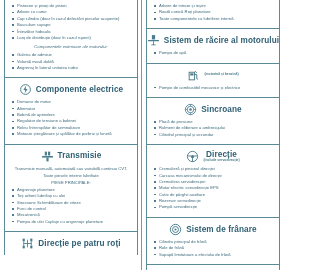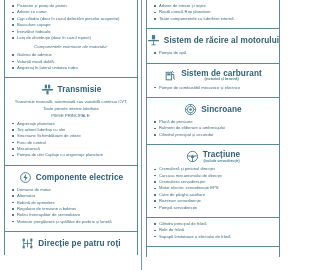--- a/index.html
+++ b/index.html
@@ -138,20 +138,43 @@
         <li>Galeria de admisie</li>
         <li>Volantă masă dublă</li>
         <li>Angrenaj în lateral unitatea turbo</li>
       </ul>
       <div class="pad-s"></div>
     </div>
 
     <div class="section bot-rule">
       <div class="sec-head">
         <span class="ico">
+          <svg viewBox="0 0 24 24" width="13" height="13" fill="none" stroke="#4b7d8d" stroke-width="1.8">
+            <circle cx="12" cy="12" r="9"></circle>
+            <path d="M13 5 L8 13 L11.5 13 L10.5 19 L16 11 L12.5 11 Z" fill="#4b7d8d" stroke="none"></path>
+          </svg>
+        </span>
+        <div class="titlewrap">
+          <div class="sec-title">Componente electrice</div>
+        </div>
+      </div>
+      <ul class="parts">
+        <li>Demaror de motor</li>
+        <li>Alternator</li>
+        <li>Bobină de aprindere</li>
+        <li>Regulator de tensiune a bobinei</li>
+        <li>Releu întrerupător de semnalizare</li>
+        <li>Motoare ștergătoare și spălător de parbriz și lunetă</li>
+      </ul>
+      <div class="pad-s"></div>
+    </div>
+
+    <div class="section bot-rule">
+      <div class="sec-head">
+        <span class="ico">
           <svg viewBox="0 0 24 24" width="13" height="13" fill="none" stroke="#4b7d8d" stroke-width="2">
             <rect x="7" y="3" width="4" height="7" fill="#4b7d8d" stroke="none"></rect>
             <rect x="13" y="3" width="4" height="7" fill="#4b7d8d" stroke="none"></rect>
             <rect x="2" y="11" width="20" height="3" fill="#4b7d8d" stroke="none"></rect>
             <rect x="10" y="14" width="4" height="7" fill="#4b7d8d" stroke="none"></rect>
           </svg>
         </span>
         <div class="titlewrap">
           <div class="sec-title">Transmisie</div>
         </div>
@@ -163,43 +186,20 @@
         <li>Angrenaje planetare</li>
         <li>Toți arborii lubrifiați cu ulei</li>
         <li>Sincroane Schimbătoare de viteze</li>
         <li>Furci de control</li>
         <li>Mecatronică</li>
         <li>Pompa de ulei Cuplaje cu angrenaje planetare</li>
       </ul>
       <div class="pad-s"></div>
     </div>
 
-    <div class="section bot-rule">
-      <div class="sec-head">
-        <span class="ico">
-          <svg viewBox="0 0 24 24" width="13" height="13" fill="none" stroke="#4b7d8d" stroke-width="1.8">
-            <circle cx="12" cy="12" r="9"></circle>
-            <path d="M13 5 L8 13 L11.5 13 L10.5 19 L16 11 L12.5 11 Z" fill="#4b7d8d" stroke="none"></path>
-          </svg>
-        </span>
-        <div class="titlewrap">
-          <div class="sec-title">Componente electrice</div>
-        </div>
-      </div>
-      <ul class="parts">
-        <li>Demaror de motor</li>
-        <li>Alternator</li>
-        <li>Bobină de aprindere</li>
-        <li>Regulator de tensiune a bobinei</li>
-        <li>Releu întrerupător de semnalizare</li>
-        <li>Motoare ștergătoare și spălător de parbriz și lunetă</li>
-      </ul>
-      <div class="pad-s"></div>
-    </div>
-
     <div class="section">
       <div class="sec-head">
         <span class="ico">
           <svg viewBox="0 0 24 24" width="13" height="13" fill="none" stroke="#4b7d8d" stroke-width="2">
             <rect x="3" y="3" width="4" height="5" fill="#4b7d8d" stroke="none"></rect>
             <rect x="17" y="3" width="4" height="5" fill="#4b7d8d" stroke="none"></rect>
             <rect x="3" y="16" width="4" height="5" fill="#4b7d8d" stroke="none"></rect>
             <rect x="17" y="16" width="4" height="5" fill="#4b7d8d" stroke="none"></rect>
             <path d="M5 8 L5 16 M19 8 L19 16 M5 12 L19 12 M12 5 L12 19" stroke="#4b7d8d" stroke-width="1.6"></path>
           </svg>
@@ -246,21 +246,20 @@
       <div class="sec-head">
         <span class="ico">
           <svg viewBox="0 0 24 24" width="13" height="13" fill="none" stroke="#4b7d8d" stroke-width="1.8">
             <rect x="4" y="6" width="10" height="14" stroke="#4b7d8d" fill="none"></rect>
             <rect x="6" y="8" width="6" height="4" fill="#4b7d8d" stroke="none"></rect>
             <path d="M14 10 L18 10 L18 17 Q18 19 20 19" stroke="#4b7d8d" fill="none"></path>
             <path d="M15 4 L18 7" stroke="#4b7d8d"></path>
           </svg>
         </span>
         <div class="titlewrap">
-          <div class="sec-title">Sistem de carburant</div>
           <div class="sec-sub">(motorină și benzină)</div>
         </div>
       </div>
       <ul class="parts">
         <li>Pompe de combustibil mecanice și electrice</li>
       </ul>
       <div class="pad-s"></div>
     </div>
 
     <div class="section bot-rule">
@@ -288,37 +287,49 @@
     <div class="section bot-rule">
       <div class="sec-head">
         <span class="ico">
           <svg viewBox="0 0 24 24" width="13" height="13" fill="none" stroke="#4b7d8d" stroke-width="1.7">
             <circle cx="12" cy="12" r="9.5"></circle>
             <circle cx="12" cy="12" r="3" fill="#4b7d8d" stroke="none"></circle>
             <path d="M12 15 L12 21.5 M3 11 L9.2 11 M14.8 11 L21 11" stroke="#4b7d8d" stroke-width="1.7"></path>
           </svg>
         </span>
         <div class="titlewrap">
-          <div class="sec-title">Tracțiune</div>
+          <div class="sec-title">Direcție</div>
           <div class="sec-sub">(include servodirecție)</div>
         </div>
       </div>
       <ul class="parts">
         <li>Cremalieră și pinionul direcției</li>
         <li>Carcasa mecanismului de direcție</li>
         <li>Cremaliera servodirecției</li>
         <li>Motor electric servodirecție EPS</li>
         <li>Cutie de pârghii auxiliare</li>
         <li>Rezervor servodirecție</li>
         <li>Pompă servodirecție</li>
       </ul>
       <div class="pad-s"></div>
     </div>
 
     <div class="section bot-rule">
+      <div class="sec-head">
+        <span class="ico">
+          <svg viewBox="0 0 24 24" width="13" height="13" fill="none" stroke="#4b7d8d" stroke-width="1.8">
+            <circle cx="12" cy="12" r="9.5"></circle>
+            <circle cx="12" cy="12" r="5.5"></circle>
+            <circle cx="12" cy="12" r="2" fill="#4b7d8d" stroke="none"></circle>
+          </svg>
+        </span>
+        <div class="titlewrap">
+          <div class="sec-title">Sistem de frânare</div>
+        </div>
+      </div>
       <ul class="parts">
         <li>Cilindru principal de frână</li>
         <li>Role de frână</li>
         <li>Supapă limitatoare a efectului de frână</li>
       </ul>
       <div class="pad-s"></div>
     </div>
 
     <div class="section">
       <div class="sec-head">

